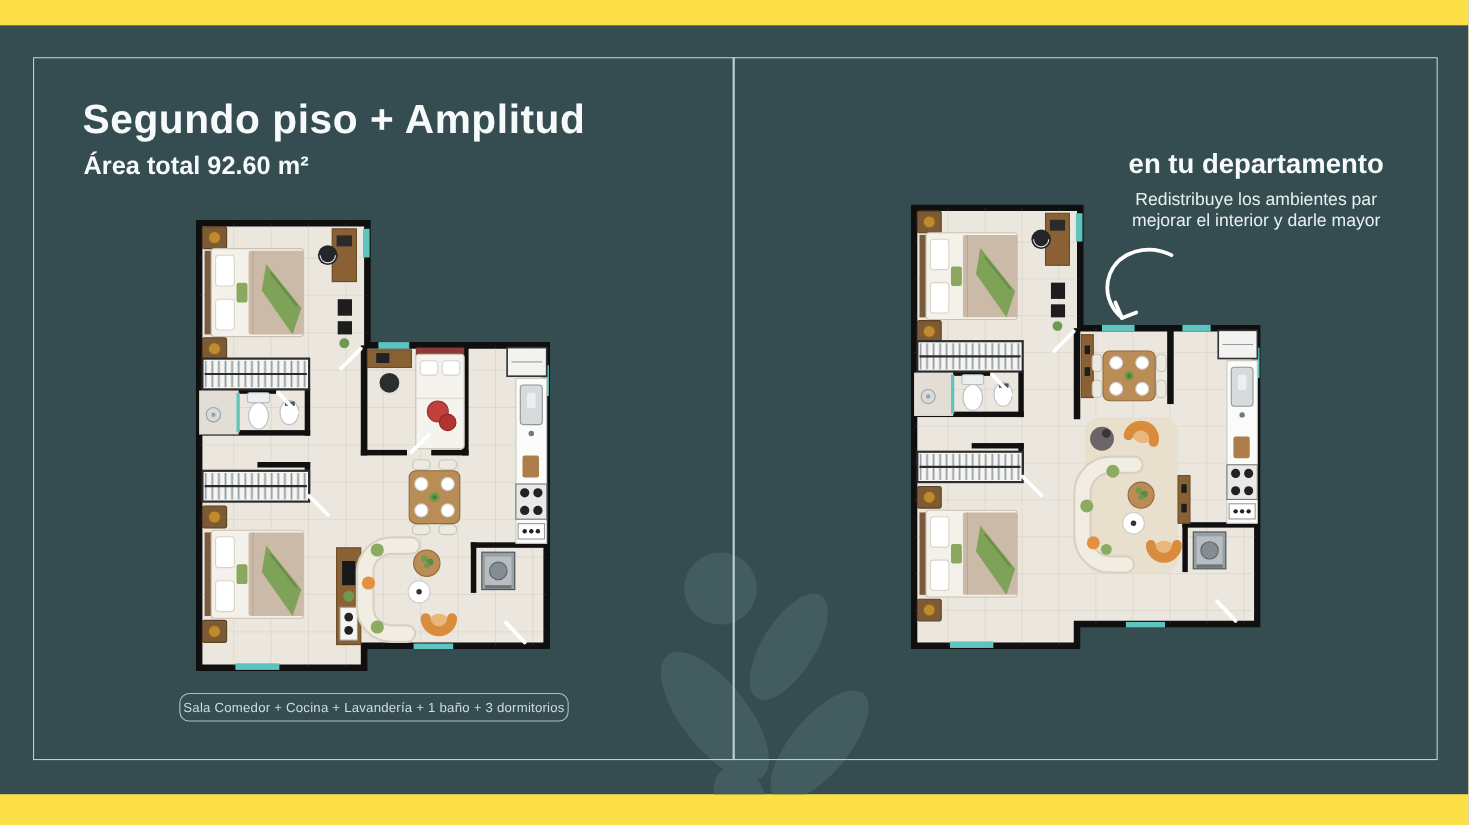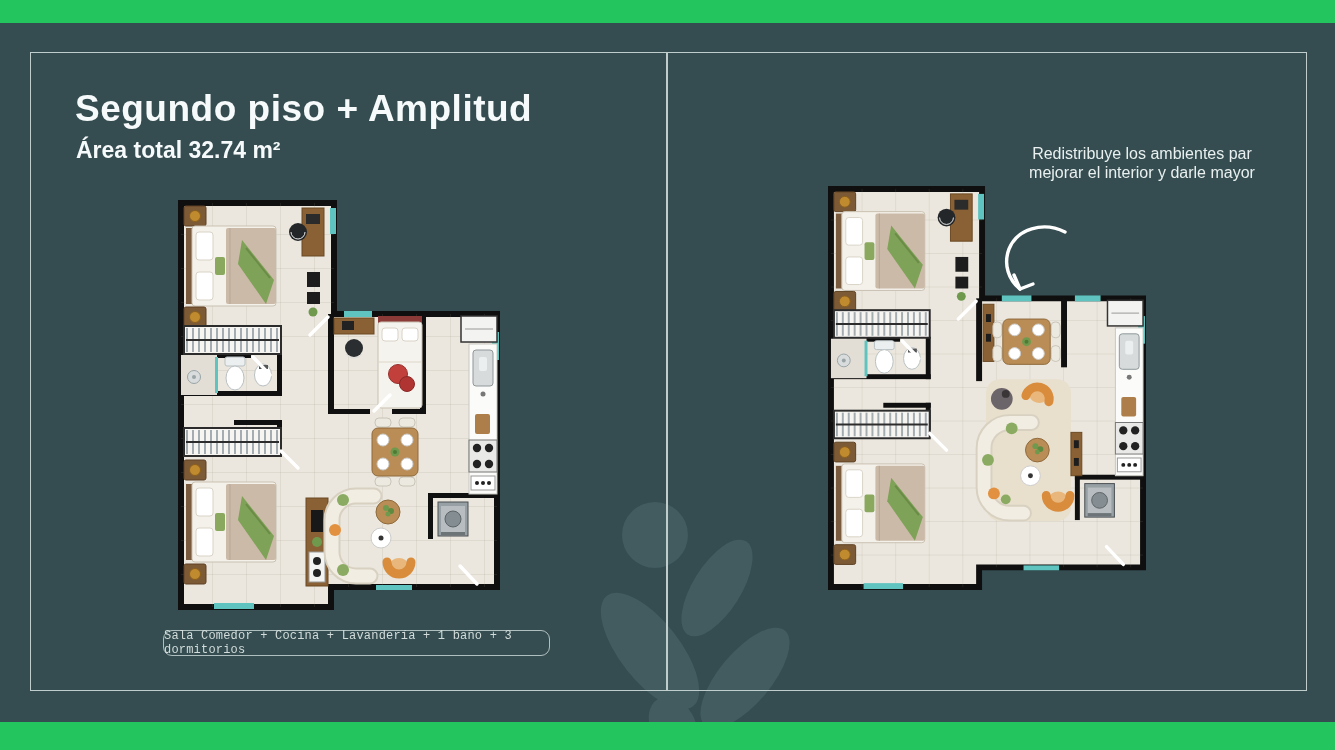--- a/index.html
+++ b/index.html
@@ -1,33 +1,33 @@
 <!DOCTYPE html>
 <html style="--background: #354d51; --frame: #bfcecd; --watermark: #425c60; --accent_teal: #5fc4bf; --text: #f6fafa; --muted_text: #d2dcda;"><head>
 <meta charset="utf-8">
 <style>
   :root{
     --background:#354d51; --frame:#bfcecd; --watermark:#425c60;
     --accent_teal:#5fc4bf; --text:#f6fafa; --muted_text:#d2dcda;
   }
   *{margin:0;padding:0;box-sizing:border-box}
   html,body{width:1335px;height:750px;background:#ffffff;font-family:"Liberation Sans",sans-serif;}
-  .page{position:relative;width:1335px;height:750px;background:#22c55e;overflow:hidden;}
+  .page{position:relative;width:1335px;height:750px;background:#fde047;overflow:hidden;}
   .slide{position:absolute;left:0;top:23px;width:1335px;height:699px;background:var(--background);overflow:hidden;}
   .frame{position:absolute;left:30px;top:29px;width:1277px;height:639px;border:1.5px solid var(--frame);}
   .divider{position:absolute;left:666px;top:29px;width:2px;height:639px;background:var(--frame);}
   .watermark{position:absolute;left:555px;top:402px;}
   .title{position:absolute;left:75px;top:65px;font-size:37px;font-weight:800;letter-spacing:.5px;color:var(--text);}
   .subtitle{position:absolute;left:76px;top:114px;font-size:23px;font-weight:700;color:var(--text);}
   .plan{position:absolute;}
   .plan-a{left:178px;top:177px;width:322px;height:412px;}
   .plan-b{left:828px;top:163px;width:318px;height:406px;}
-  .pill{position:absolute;left:163px;top:607px;width:387px;height:26px;border:1.5px solid rgba(188,204,203,.9);
+  .pill{position:absolute;left:163px;top:607px;width:354px;height:26px;border:1.5px solid rgba(188,204,203,.9);
         border-radius:9px;display:flex;align-items:center;justify-content:center;
-        font-size:12px;letter-spacing:.2px;color:var(--muted_text);font-family:Liberation Mono, monospace;}
+        font-size:12px;letter-spacing:.2px;color:var(--muted_text);}
   .right-copy{position:absolute;left:1008px;top:112px;width:268px;text-align:center;color:var(--text);}
   .right-copy .h{font-size:25px;line-height:28px;font-weight:800;white-space:nowrap;}
   .right-copy .p{margin-top:9px;font-size:16px;line-height:19px;color:#e9f0ef;}
   .right-copy .p span{display:block;white-space:nowrap;}
   .arrow{position:absolute;left:995px;top:189px;}
 </style>
 </head>
 <body>
 
 <svg width="0" height="0" style="position:absolute" aria-hidden="true">
@@ -158,21 +158,21 @@
         <ellipse cx="190" cy="253" rx="26" ry="62" transform="rotate(40 190 253)"></ellipse>
         <ellipse cx="118" cy="300" rx="30" ry="22" transform="rotate(60 118 300)"></ellipse>
       </g>
     </svg>
 
     <div class="frame"></div>
     <div class="divider"></div>
 
     <div>
       <div class="title">Segundo piso + Amplitud</div>
-      <div class="subtitle">Área total 32.74 m²</div>
+      <div class="subtitle">Área total 92.60 m²</div>
 
       <svg class="plan plan-a" viewBox="0 0 322 412">
         <defs>
           <pattern id="tilesA" width="34" height="34" patternUnits="userSpaceOnUse">
             <path d="M34,0 H0 V34" fill="none" stroke="rgba(150,140,120,0.28)"></path>
           </pattern>
         </defs>
         <path d="M3,3 H156 V114 H319 V387 H153 V407 H3 Z" fill="#ebe7de" stroke="#0f0f0f" stroke-width="6"></path>
         <path d="M3,3 H156 V114 H319 V387 H153 V407 H3 Z" fill="url(#tilesA)" stroke="none"></path>
 
@@ -235,20 +235,21 @@
           <path d="M196,211 L212,195"></path>
           <path d="M299,384 L282,366"></path>
         </g>
       </svg>
 
       <div class="pill">Sala Comedor + Cocina + Lavandería + 1 baño + 3 dormitorios</div>
     </div>
 
     <div>
       <div class="right-copy">
+        <div class="h">en tu departamento</div>
         <div class="p">
           <span>Redistribuye los ambientes par</span>
           <span>mejorar el interior y darle mayor</span>
         </div>
       </div>
 
       <svg class="arrow" width="90" height="90" viewBox="0 0 90 90">
         <g stroke="#ffffff" stroke-width="3.4" fill="none" stroke-linecap="round">
           <path d="M70,20 C48,9 22,17 14,37 C8,53 14,68 25,77"></path>
           <path d="M25,77 L19,63"></path>

